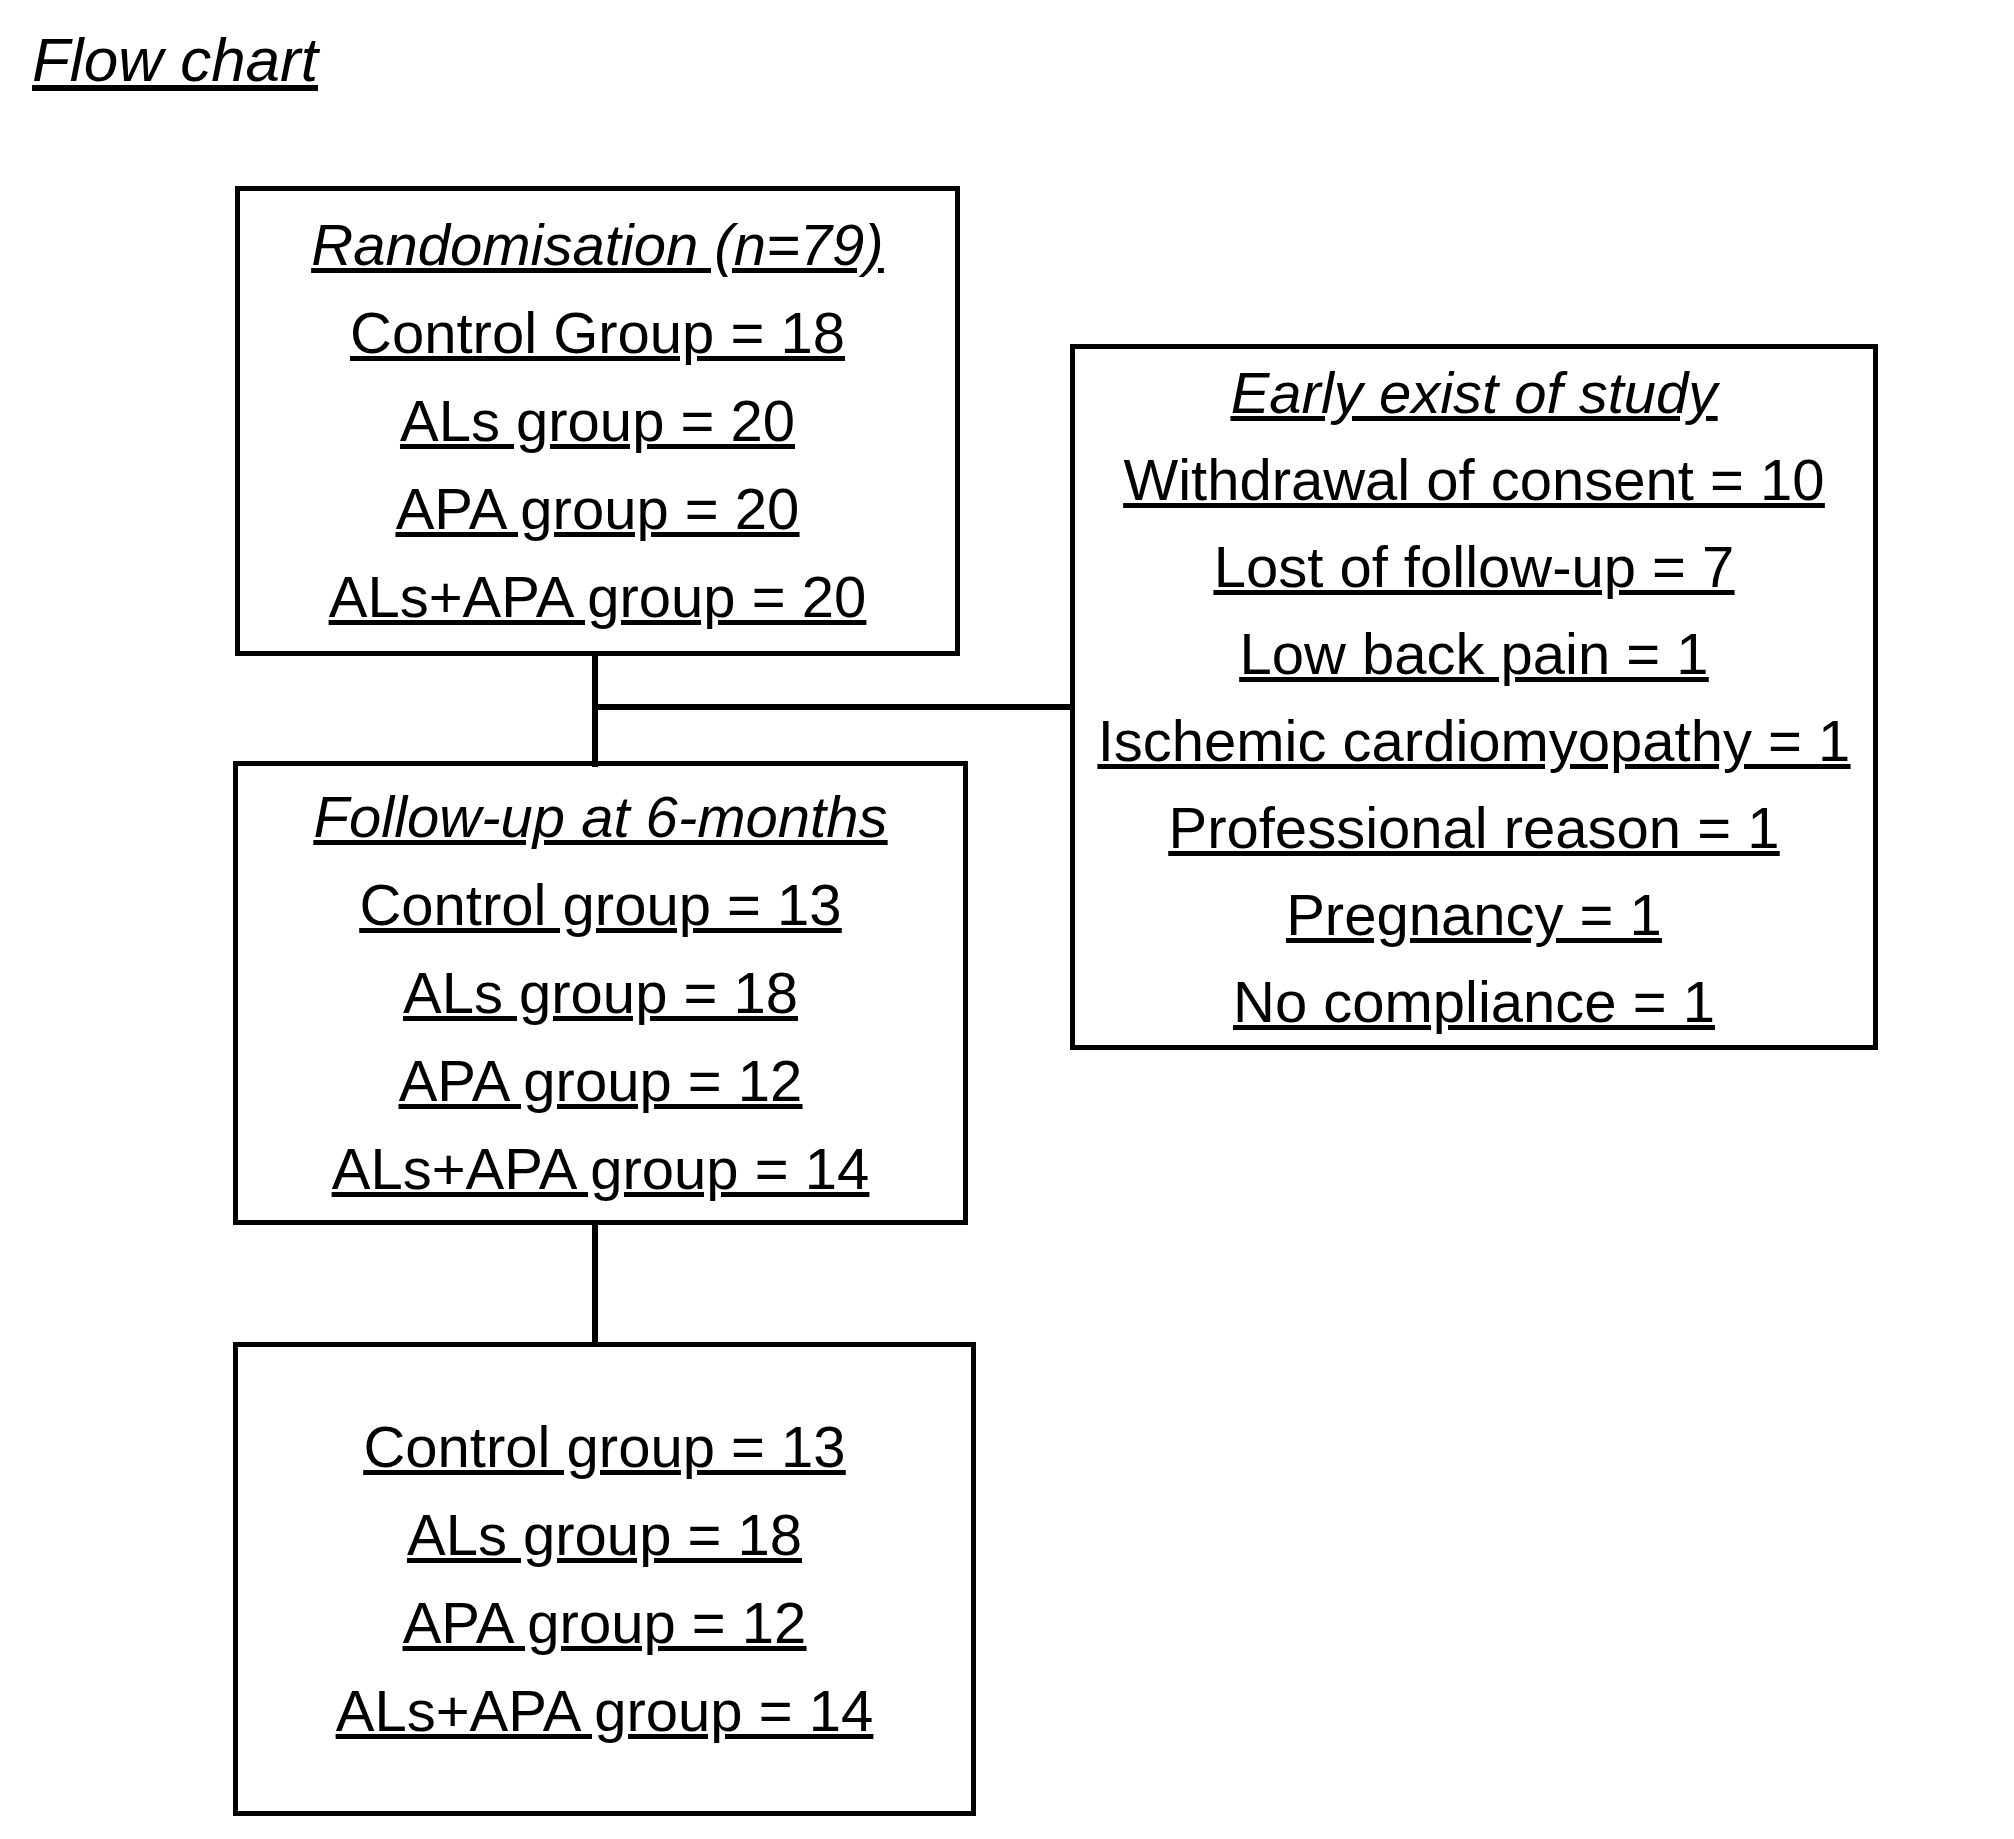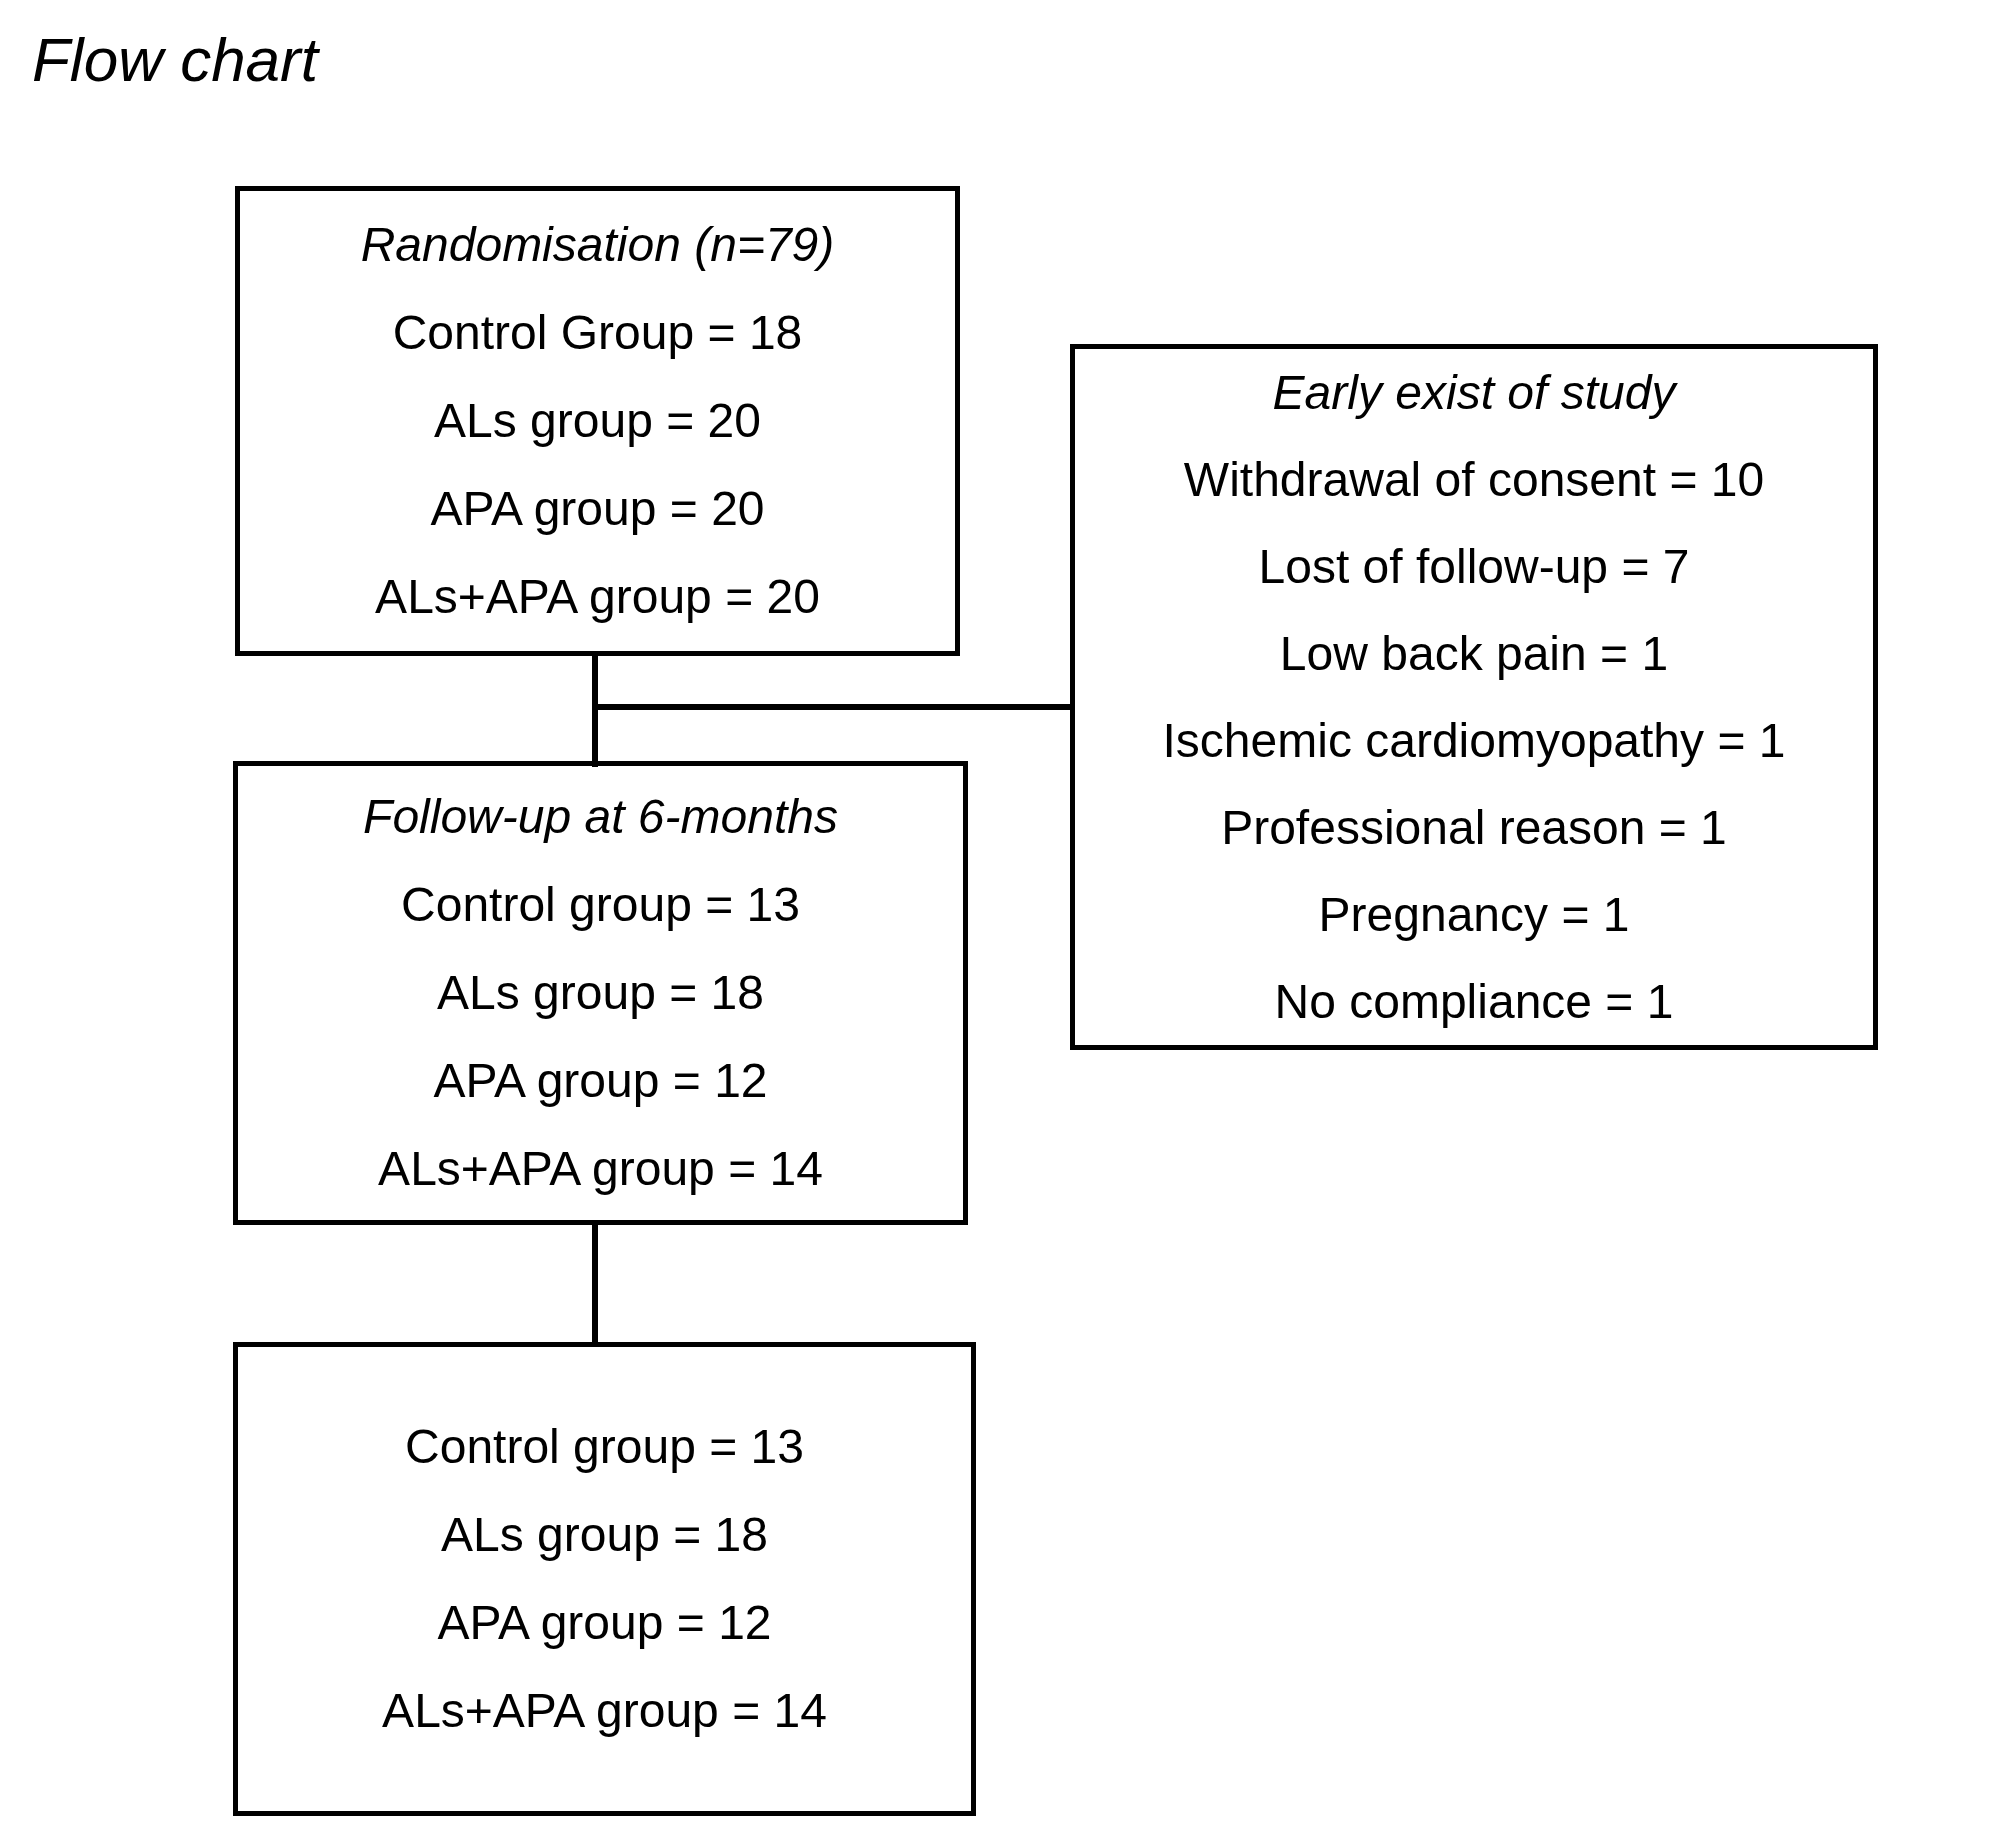--- a/index.html
+++ b/index.html
@@ -1,19 +1,19 @@
 <!DOCTYPE html>
 <html style="--ink: #000000; --paper: #ffffff;font-size:12.6px"><head>
 <meta charset="utf-8">
 <style>
   :root {
     --ink: #000000;
     --paper: #ffffff;
   }
-  * { margin: 0; padding: 0; box-sizing: border-box; }
+  * { margin: 0; padding: 0; box-sizing: border-box; text-decoration: underline; }
   html, body {
     width: 2015px;
     height: 1839px;
     background: var(--paper);
     font-family: "Liberation Sans", sans-serif;
     color: var(--ink);
   }
   .canvas {
     position: relative;
     width: 2015px;
@@ -32,21 +32,21 @@
     white-space: nowrap;
   }
   .box {
     position: absolute;
     border: 5.5px solid var(--ink);
     background: var(--paper);
     display: flex;
     flex-direction: column;
     justify-content: center;
     text-align: center;
-    font-size: 48px;
+    font-size: 58px;
   }
   .box .ln {
     line-height: 88px;
     white-space: nowrap;
   }
   .box .hdr {
     font-style: italic;
   }
   #box-randomisation { left: 235px; top: 186px;  width: 725px;  height: 470px; }
   #box-early-exit    { left: 1070px; top: 344px; width: 808px; height: 706px; }

